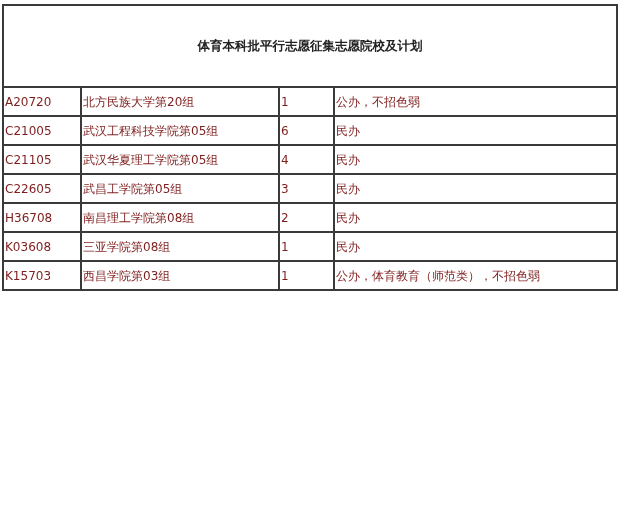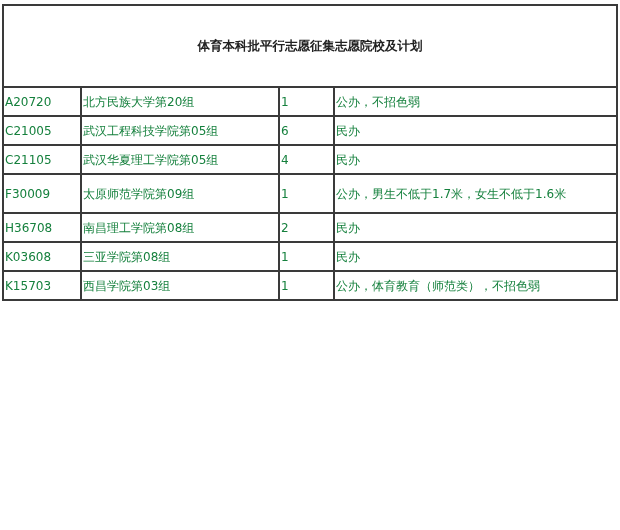--- a/index.html
+++ b/index.html
@@ -42,21 +42,21 @@
       font-weight: bold;
       font-size: 12.5px;
       padding: 0;
     }
     tr.header-row td {
       height: 55px;
       font-weight: bold;
       font-size: 12.5px;
       color: #1a1a1a;
     }
-    tr.data-row td { height: 27px; color: #15803d; }
+    tr.data-row td { height: 27px; color: #7f1d1d; }
     tr.data-row.tall td { height: 37px; }
     tr.data-row.xtall td { height: 56px; }
   </style>
 </head>
 <body>
 
 <table class="plan">
   <colgroup>
     <col class="c1">
       <col class="c2">
@@ -79,25 +79,25 @@
       <td>武汉工程科技学院第05组</td>
       <td>6</td>
       <td>民办</td>
     </tr>
     <tr class="data-row">
       <td>C21105</td>
       <td>武汉华夏理工学院第05组</td>
       <td>4</td>
       <td>民办</td>
     </tr>
-    <tr class="data-row tall">
-      <td>F30009</td>
-      <td>太原师范学院第09组</td>
-      <td>1</td>
-      <td>公办，男生不低于1.7米，女生不低于1.6米</td>
+    <tr class="data-row">
+      <td>C22605</td>
+      <td>武昌工学院第05组</td>
+      <td>3</td>
+      <td>民办</td>
     </tr>
     <tr class="data-row">
       <td>H36708</td>
       <td>南昌理工学院第08组</td>
       <td>2</td>
       <td>民办</td>
     </tr>
     <tr class="data-row">
       <td>K03608</td>
       <td>三亚学院第08组</td>

